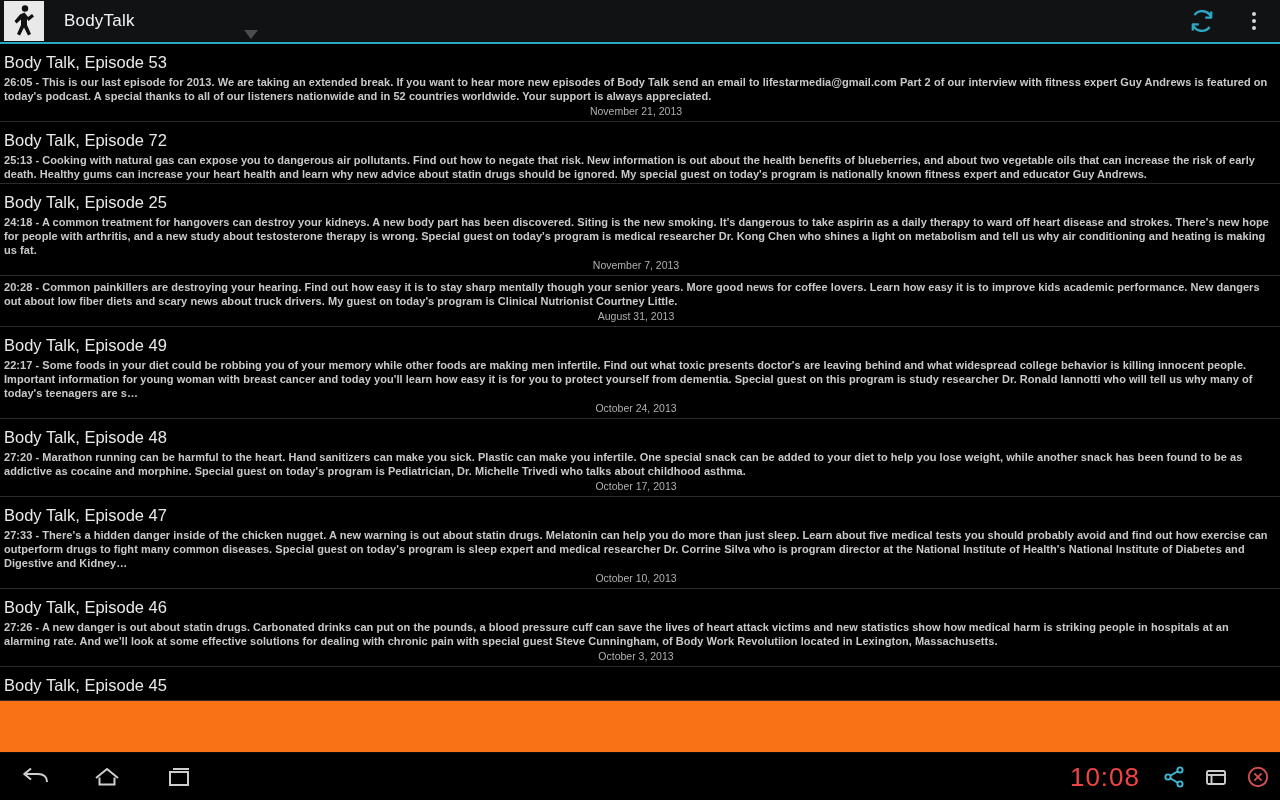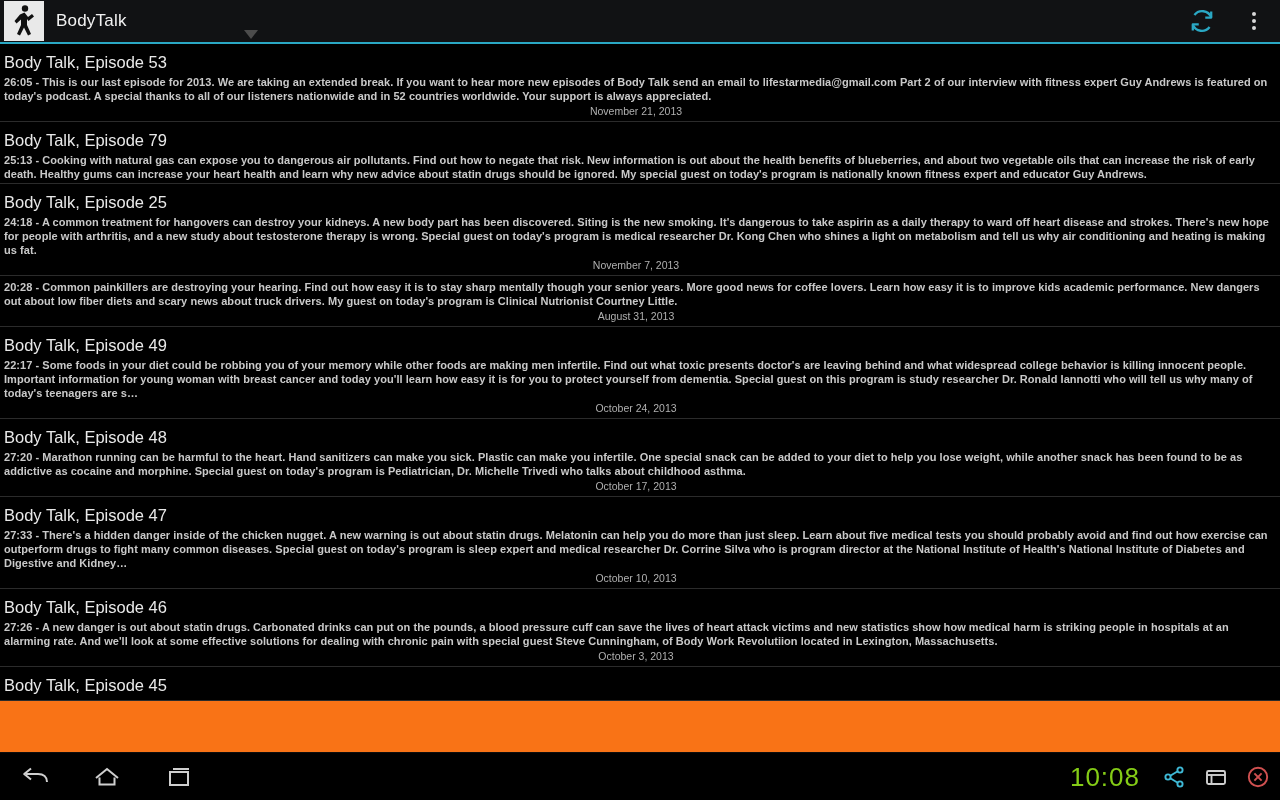--- a/index.html
+++ b/index.html
@@ -32,21 +32,21 @@
     margin-left: 4px;
     background: #e8e8e8;
     position: relative;
     overflow: hidden;
     flex: none;
   }
   .app-logo svg { display: block; }
   .app-title {
     color: #f2f2f2;
     font-size: 17px;
-    margin-left: 12px;
+    margin-left: 20px;
     letter-spacing: .2px;
     white-space: nowrap;
   }
   .ab-spacer { flex: 1; }
   .ab-btn {
     width: 52px; height: 44px;
     display: flex; align-items: center; justify-content: center;
     flex: none;
   }
   .refresh-icon { color: #2aa8c4; }
@@ -116,21 +116,21 @@
     position: relative;
     border-top: 1px solid #0d0d0d;
   }
   .nav-left { display: flex; align-items: center; gap: 30px; padding-left: 14px; }
   .nav-btn { width: 42px; height: 40px; display: flex; align-items: center; justify-content: center; }
   .nav-right {
     position: absolute; right: 8px; top: 0; height: 48px;
     display: flex; align-items: center; gap: 14px;
   }
   .clock {
-    color: #84cc16;
+    color: #ef4444;
     font-size: 26px;
     font-family: "Liberation Sans", sans-serif;
     letter-spacing: 1px;
     padding-right: 6px;
   }
   .sys-icon { width: 28px; height: 28px; display: flex; align-items: center; justify-content: center; }
   svg { display: block; }
 </style>
 </head>
 <body>
@@ -169,21 +169,21 @@
     </div>
   </div>
 
   <div class="list" id="episode-list">
       <div class="episode">
         <div class="ep-title">Body Talk, Episode 53</div>
         <div class="ep-desc">26:05 - This is our last episode for 2013. We are taking an extended break. If you want to hear more new episodes of Body Talk send an email to lifestarmedia@gmail.com  Part 2 of our interview with fitness expert Guy Andrews is featured on today's podcast. A special thanks to all of our listeners nationwide and in 52 countries worldwide.   Your support is always appreciated.</div>
         <div class="ep-date">November 21, 2013</div>
       </div>
       <div class="episode">
-        <div class="ep-title">Body Talk, Episode 79</div>
+        <div class="ep-title">Body Talk, Episode 72</div>
         <div class="ep-desc">25:13 - Cooking with natural gas can expose you to dangerous air pollutants. Find out how to negate that risk.  New information is out about the health benefits of blueberries, and about two vegetable oils that can increase the risk of early death.  Healthy gums can increase your heart health and learn why new advice about statin drugs should be ignored.  My special guest on today's program is nationally known fitness expert and educator Guy Andrews.</div>
       </div>
       <div class="episode">
         <div class="ep-title">Body Talk, Episode 25</div>
         <div class="ep-desc">24:18 - A common treatment for hangovers can destroy your kidneys. A new body part has been discovered.  Siting is the new smoking.  It's dangerous to take aspirin as a daily therapy to ward off heart disease and strokes. There's new hope for people with arthritis, and a new study about testosterone therapy is wrong. Special guest on today's program is medical researcher Dr. Kong Chen who shines a light on metabolism and tell us why air conditioning and heating is making us fat.</div>
         <div class="ep-date">November 7, 2013</div>
       </div>
       <div class="episode">
         <div class="ep-desc">20:28 - Common painkillers are destroying your hearing.  Find out how easy it is to stay sharp mentally though your senior years. More good news for coffee lovers.  Learn how easy it is to improve kids academic performance.  New dangers out about low fiber diets and scary news about truck drivers.  My guest on today's program is Clinical Nutrionist Courtney Little.</div>
         <div class="ep-date">August 31, 2013</div>

